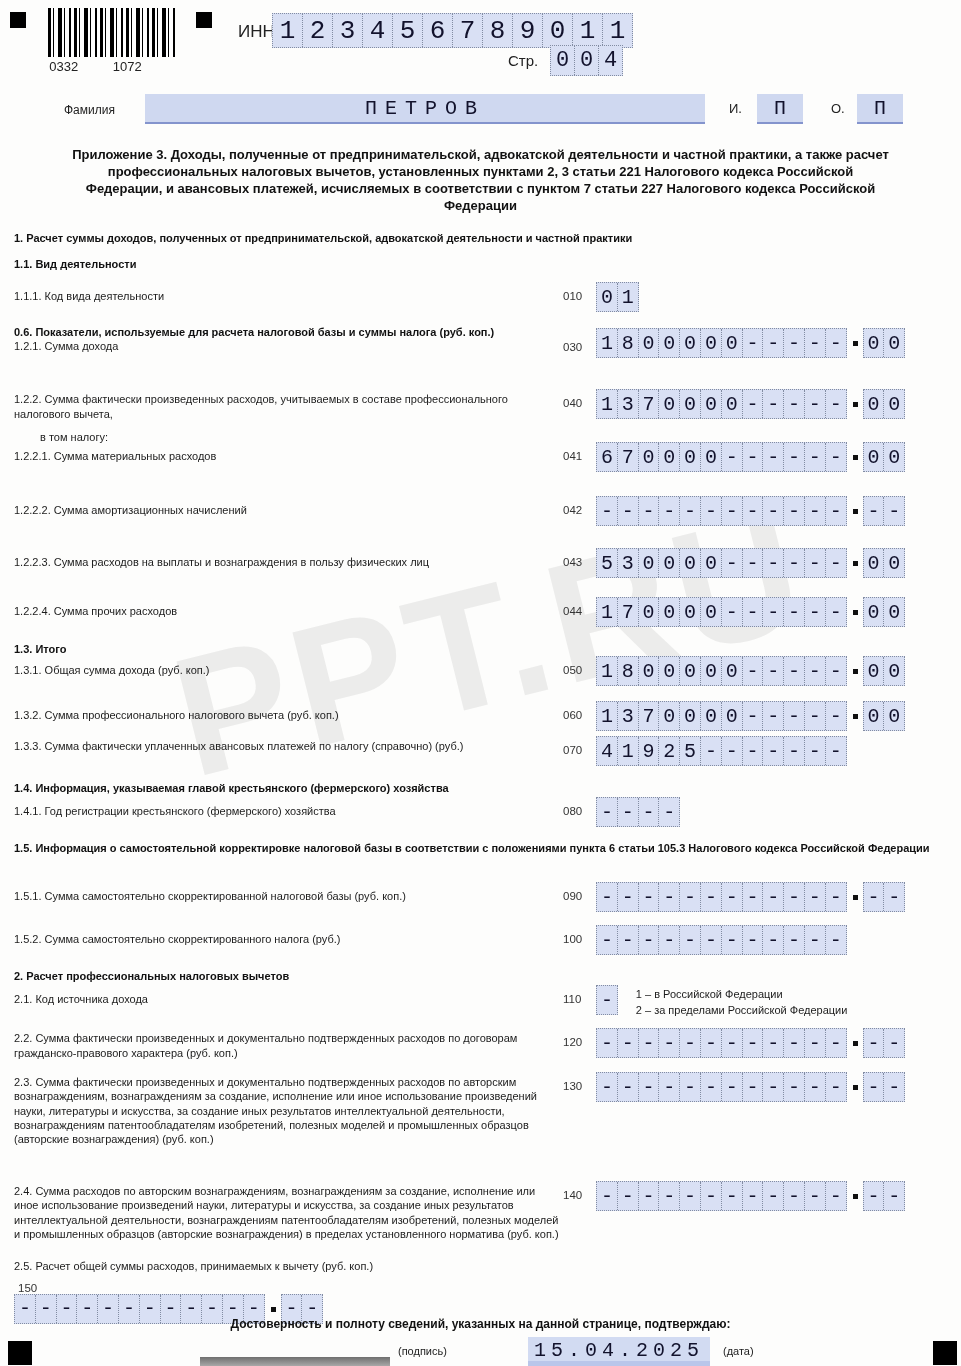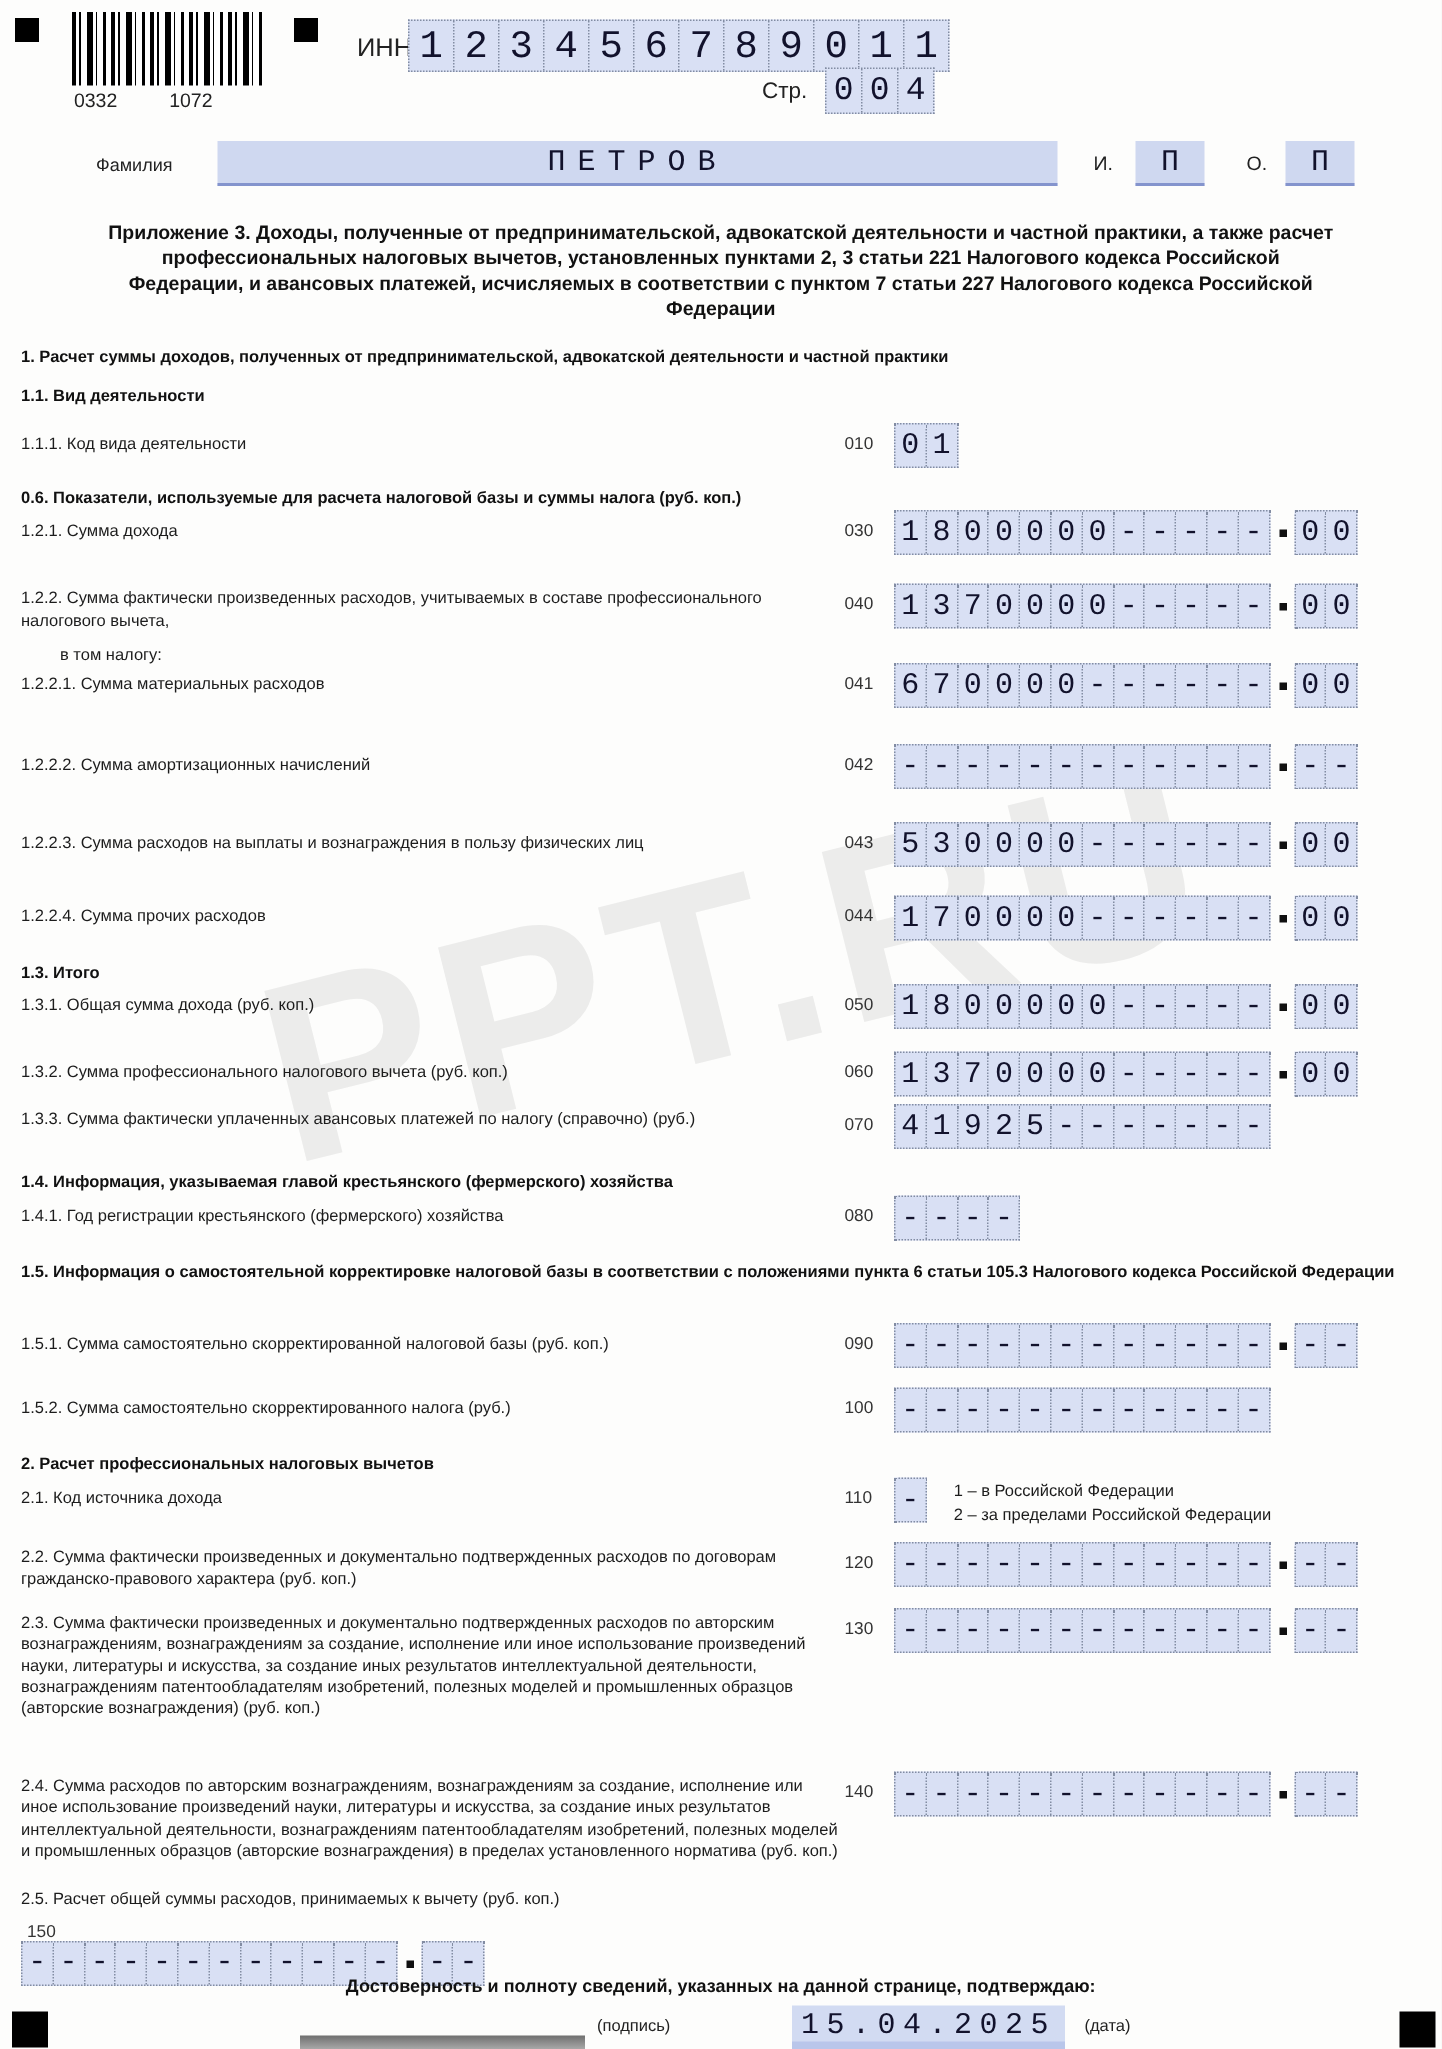--- a/index.html
+++ b/index.html
@@ -113,21 +113,21 @@
     <div class="label">1.1.1. Код вида деятельности</div>
     <div class="code">010</div>
     <div class="cellbox cells-money">
         <span class="cell">0</span>
         <span class="cell">1</span>
       </div>
   </div>
 
   <div class="heading" style="top:326px;width:935px;">0.6. Показатели, используемые для расчета налоговой базы и суммы налога (руб. коп.)</div>
 
-  <div class="row" style="top:340px;">
+  <div class="row" style="top:328px;align-items:center;">
     <div class="label">1.2.1. Сумма дохода</div>
     <div class="code">030</div>
     <div class="moneywrap">
       <div class="cellbox cells-money">
           <span class="cell">1</span>
           <span class="cell">8</span>
           <span class="cell">0</span>
           <span class="cell">0</span>
           <span class="cell">0</span>
           <span class="cell">0</span>

